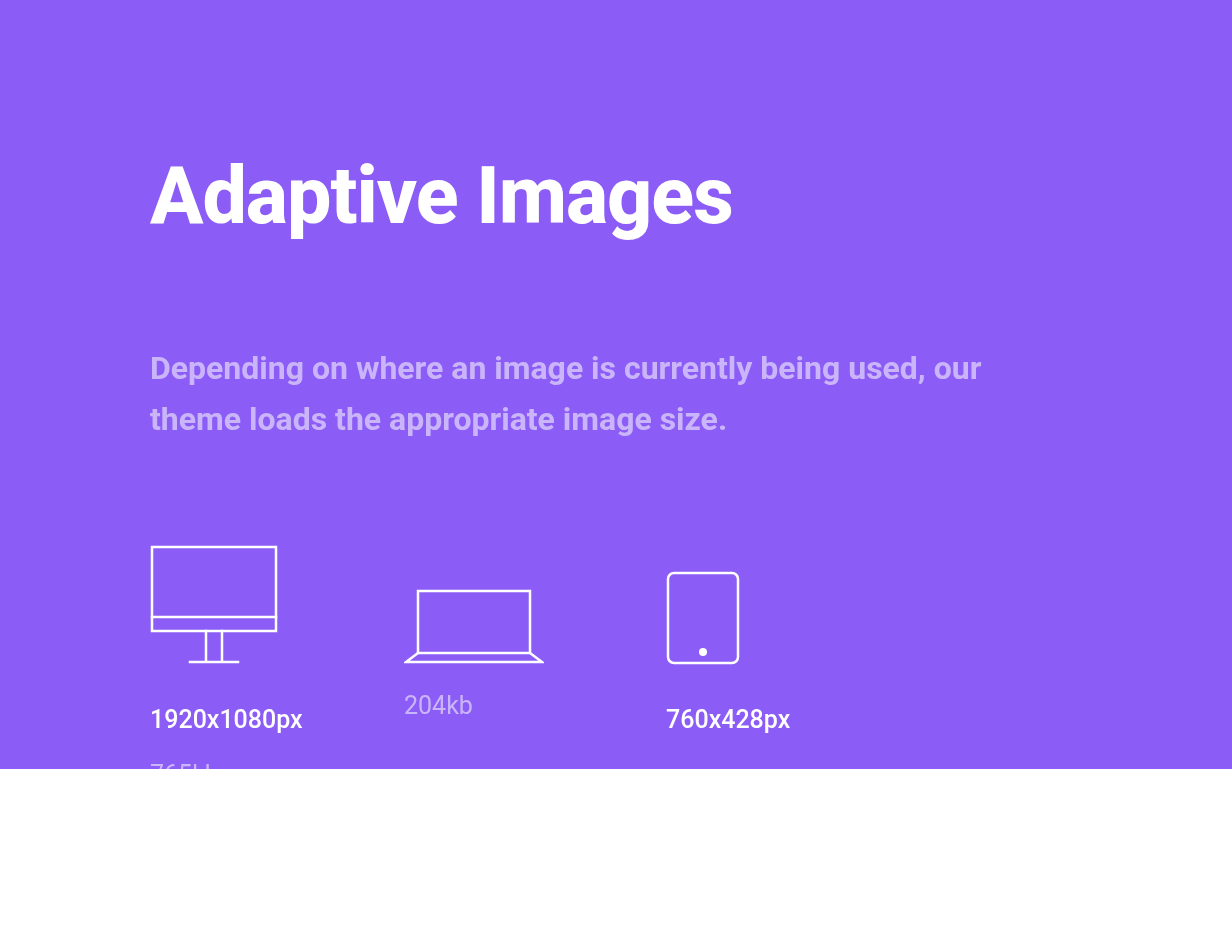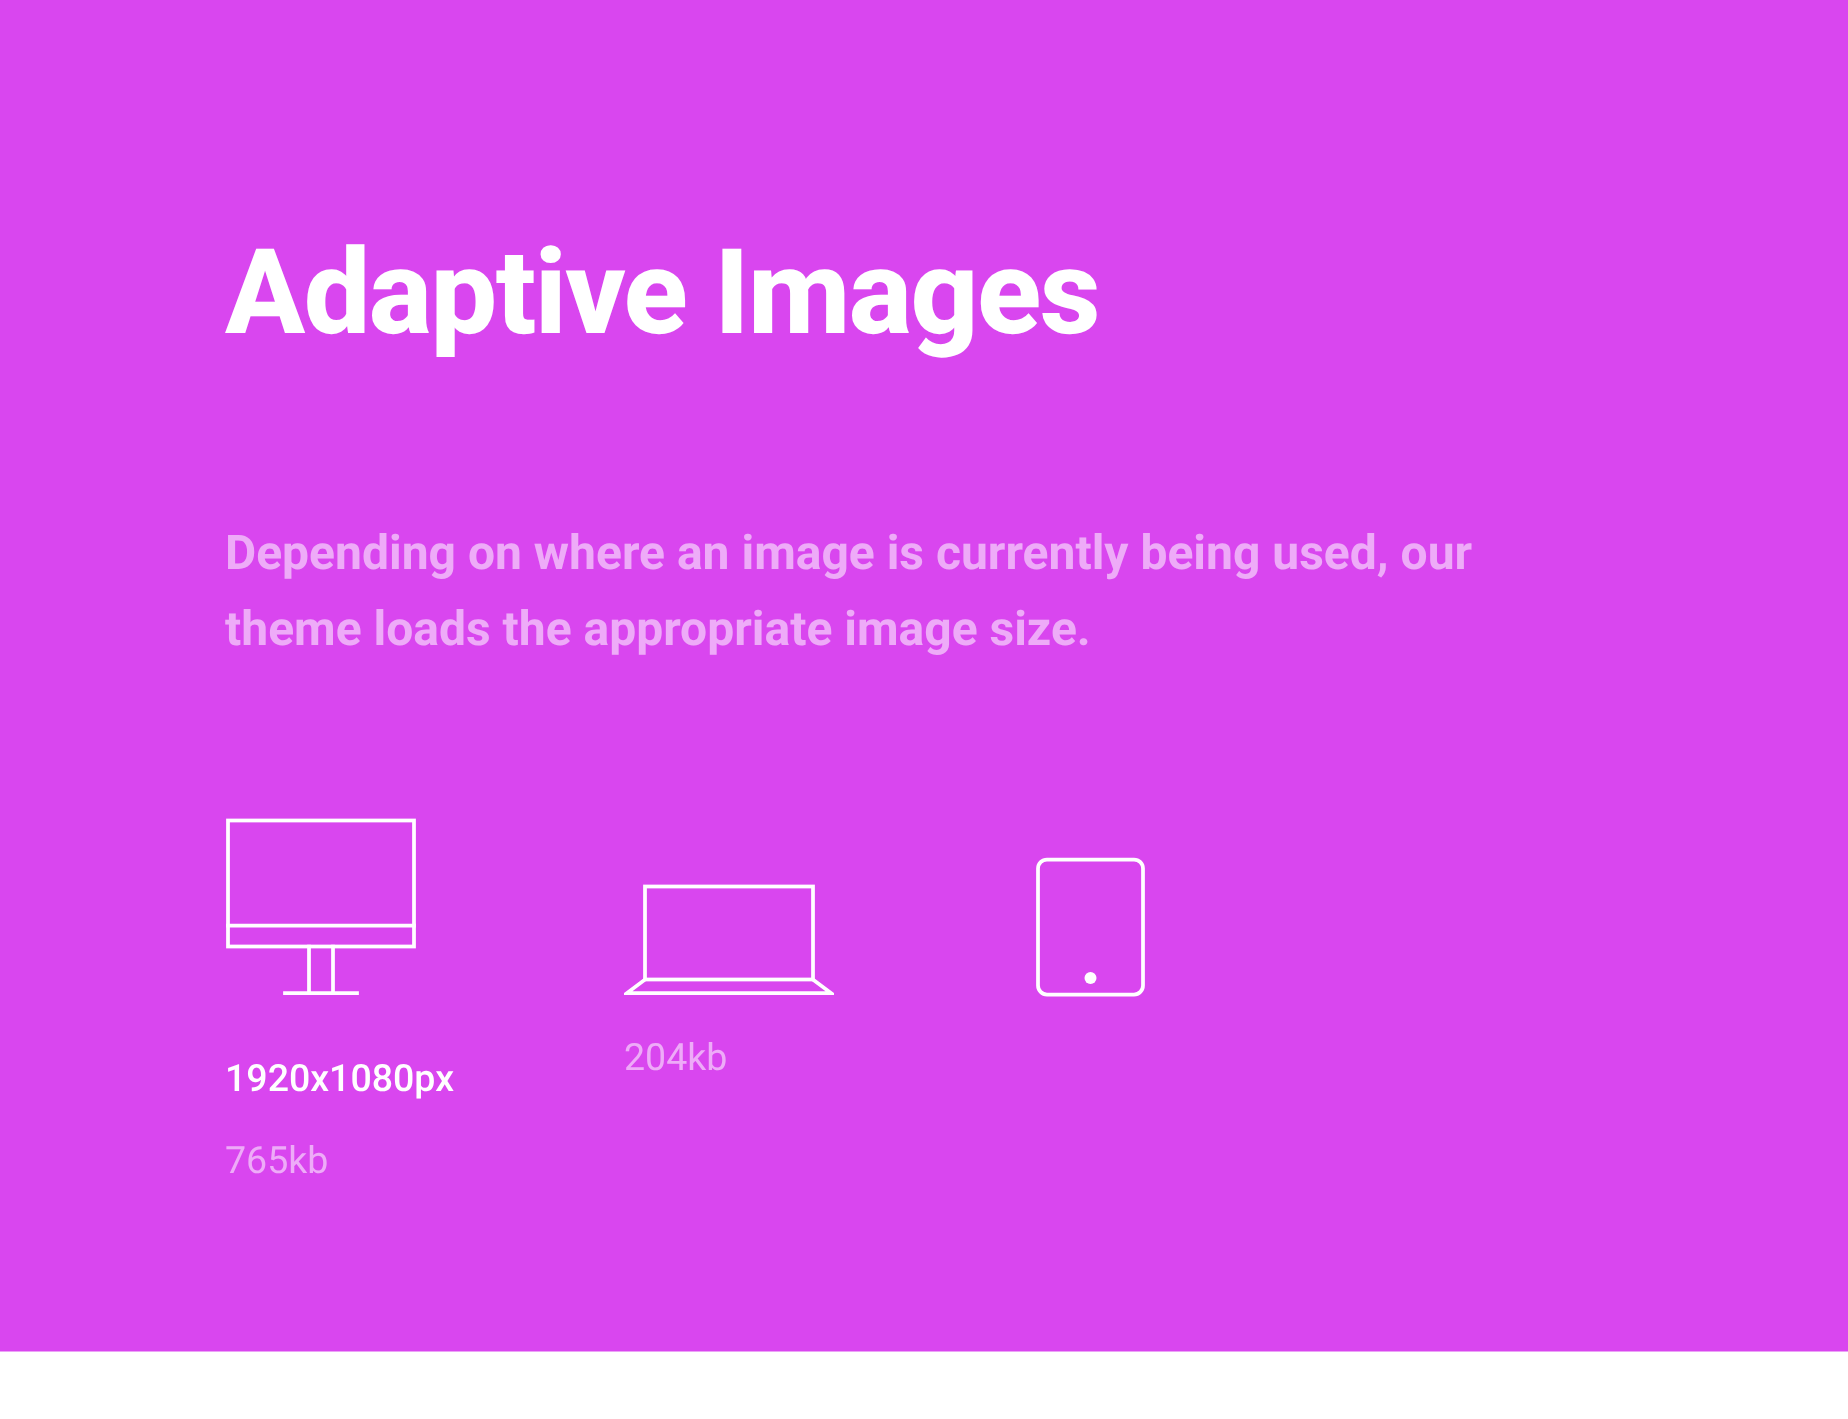--- a/index.html
+++ b/index.html
@@ -7,44 +7,44 @@
       padding: 0;
       box-sizing: border-box;
     }
     body {
       font-family: -apple-system, BlinkMacSystemFont, "Segoe UI", Roboto, Helvetica, Arial, sans-serif;
       background: #ffffff;
       width: 1232px;
       height: 946px;
     }
     .hero {
-      background: #d946ef;
+      background: #8b5cf6;
       width: 100%;
-      height: 901px;
+      height: 769px;
       padding: 155px 150px 0 150px;
     }
     .title {
       color: #ffffff;
       font-size: 79px;
       font-weight: 800;
       letter-spacing: -1px;
       line-height: 1.05;
       margin-bottom: 105px;
     }
     .subtitle {
       color: rgba(255,255,255,0.55);
       font-size: 32px;
       font-weight: 700;
       line-height: 1.6;
       max-width: 920px;
       margin-bottom: 100px;
     }
     .devices {
       display: flex;
-      gap: 16px;
+      gap: 4px;
       width: 100%;
     }
     .device {
       flex: 0 0 auto;
     }
     .device:nth-child(1) { width: 250px; }
     .device:nth-child(2) { width: 258px; }
     .device:nth-child(3) { width: 229px; }
     .device:nth-child(4) { width: 200px; }
     .icon-row {
@@ -105,17 +105,18 @@
       <div class="filesize">204kb</div>
     </div>
 
     <div class="device">
       <div class="icon-row">
         <svg width="74" height="94" viewBox="0 0 74 94">
           <rect x="2" y="2" width="70" height="90" rx="6" ry="6"></rect>
           <circle cx="37" cy="81" r="4" fill="#ffffff" stroke="none"></circle>
         </svg>
       </div>
+      <div class="resolution">760x428px</div>
     </div>
 
 
   </div>
 </div>
 
 </body></html>

